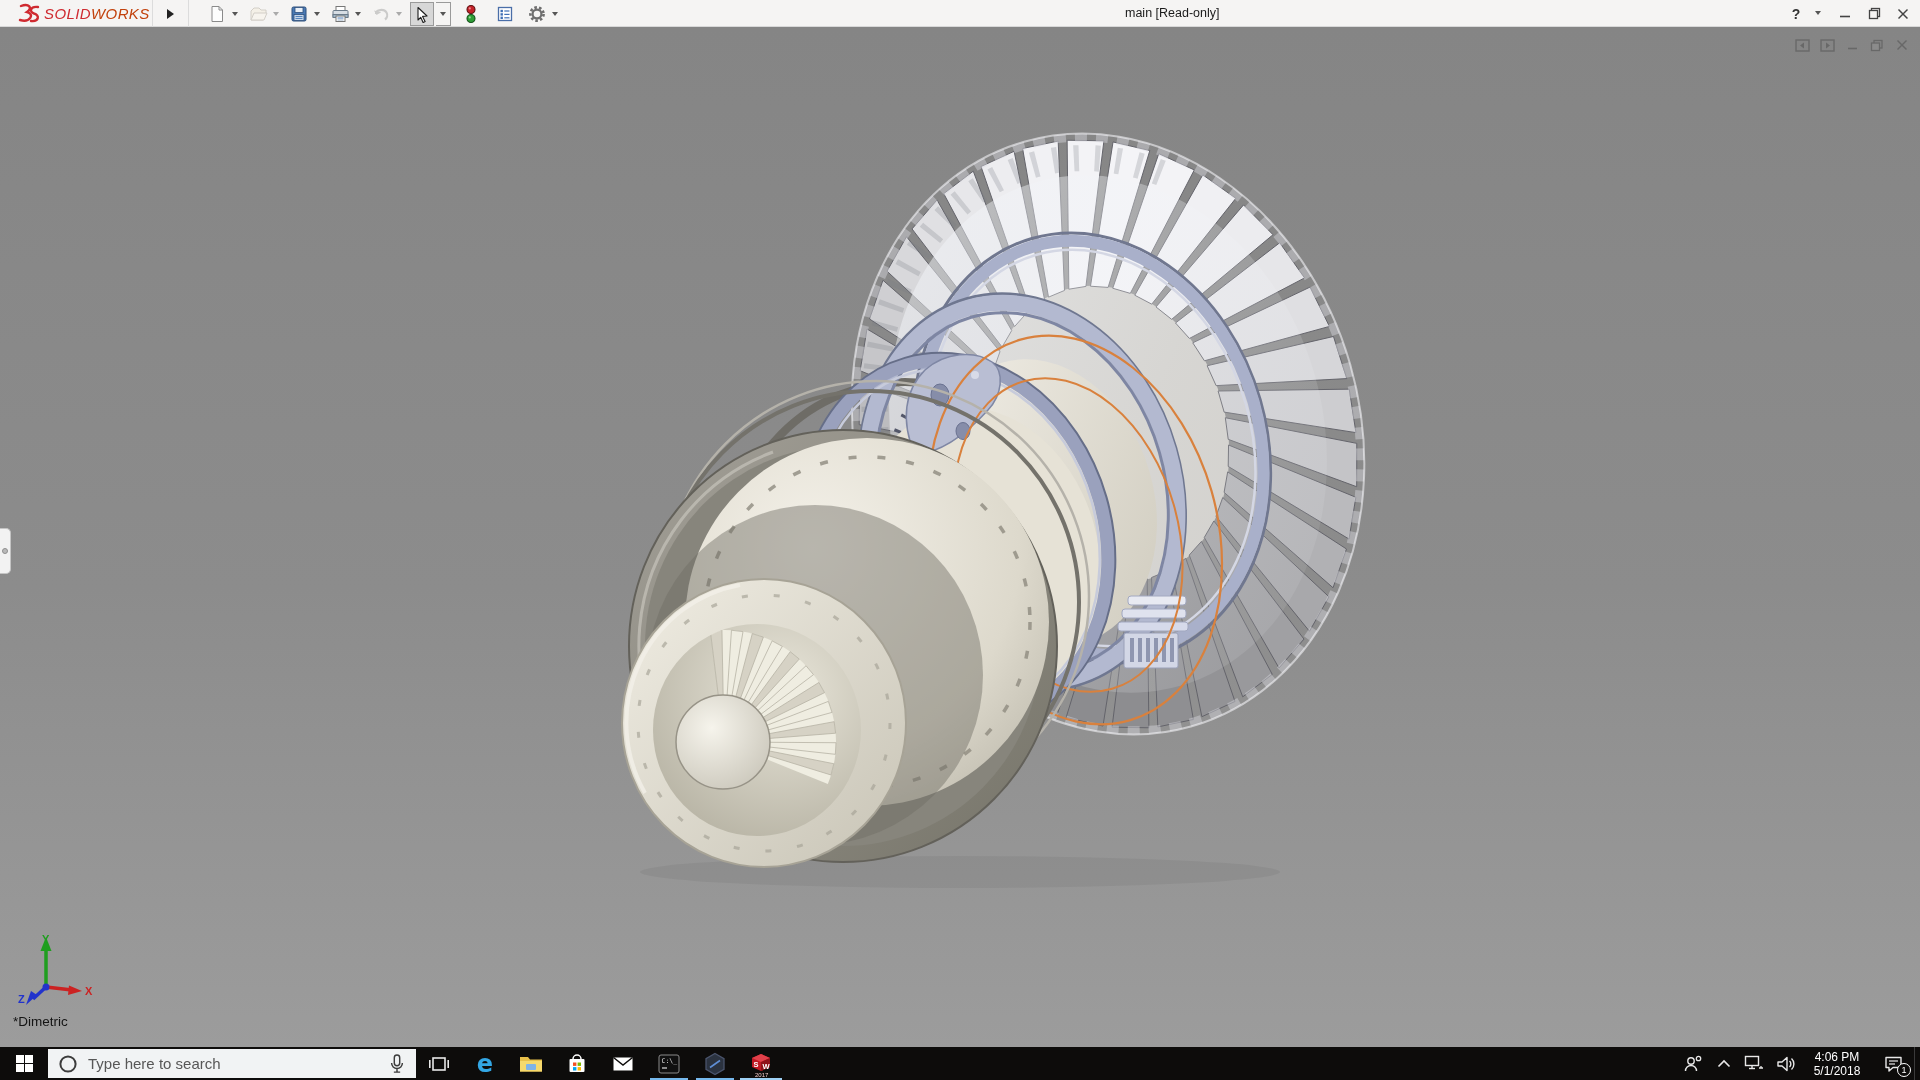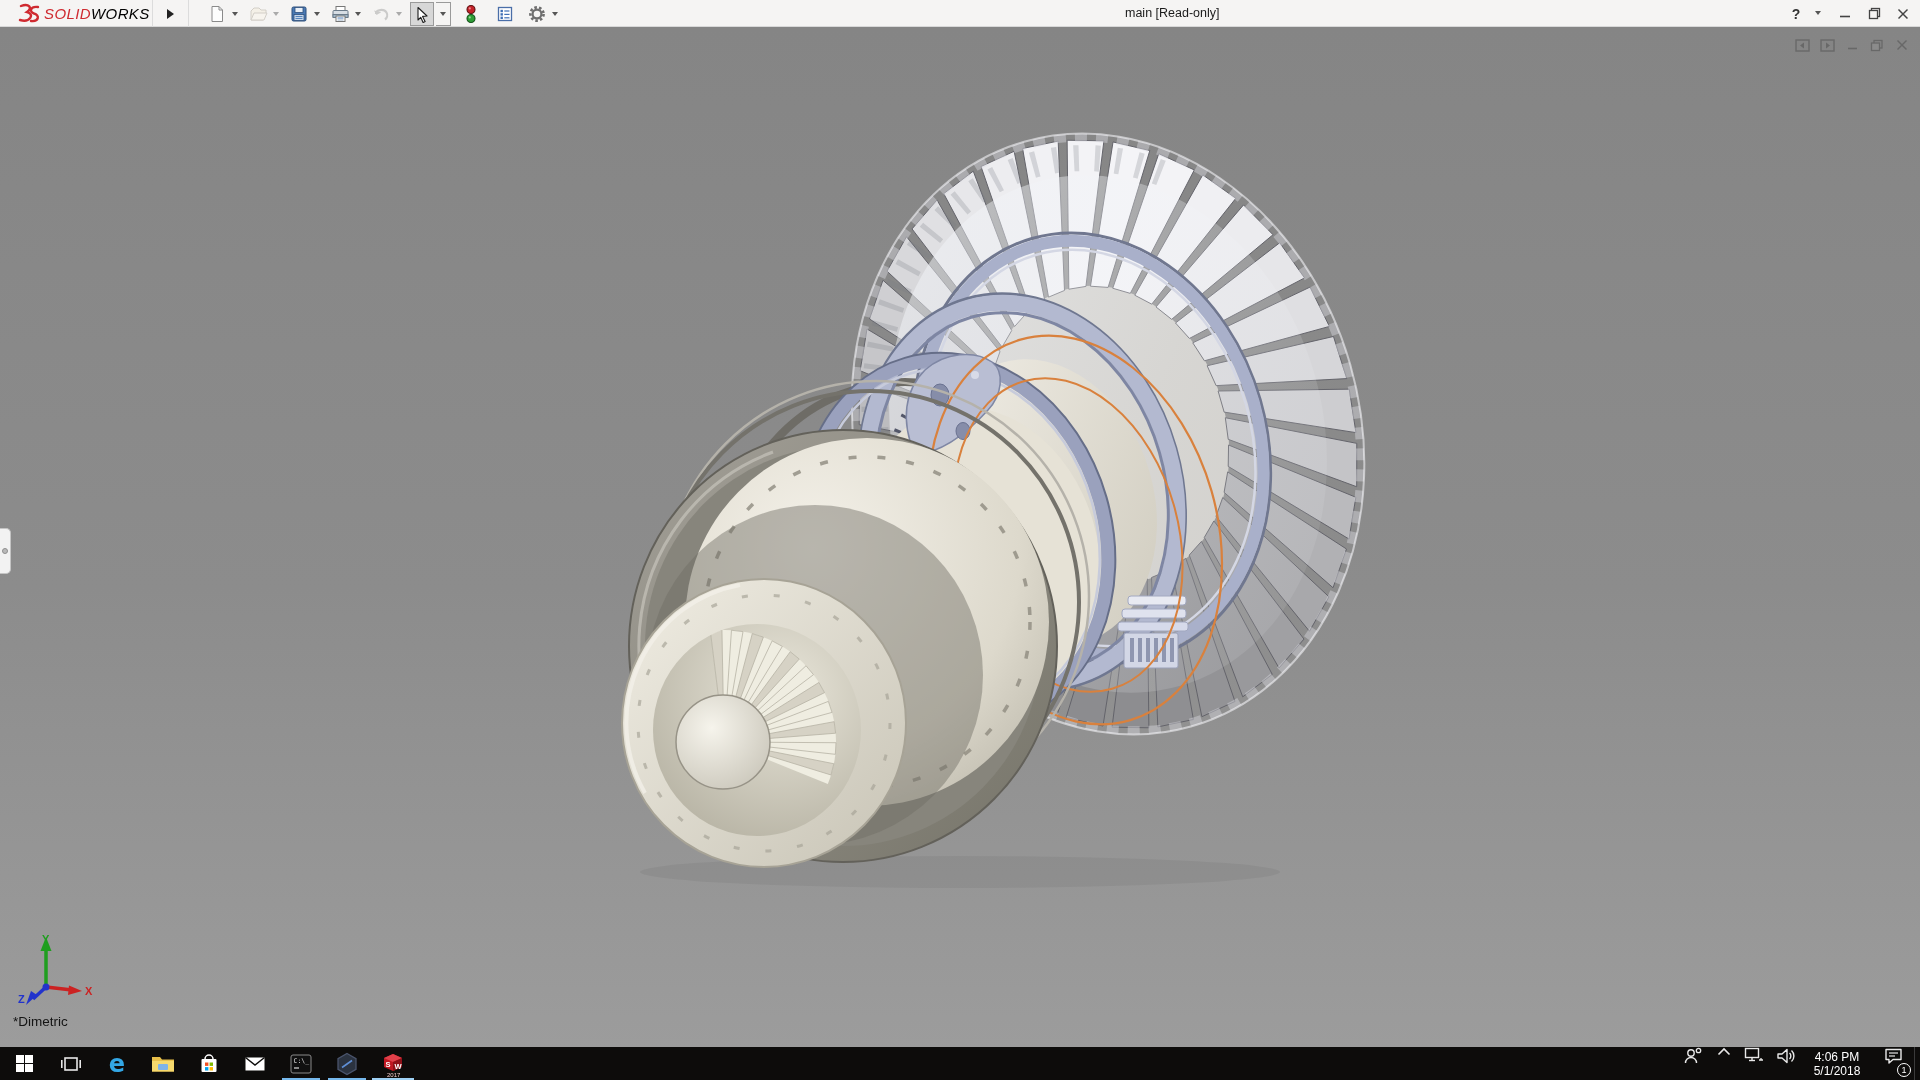--- a/index.html
+++ b/index.html
@@ -6,21 +6,21 @@
   html,body { width:1920px; height:1080px; overflow:hidden;
     font-family:"Liberation Sans", sans-serif; background:#8a8a8a; }
 
   
   .titlebar { position:absolute; left:0; top:0; width:1920px; height:27px;
     background:#f5f4f3; border-bottom:1px solid #d8d8d8; z-index:50; }
   .logo { position:absolute; left:6px; top:0; height:27px; display:flex;
     align-items:center; gap:4px; padding:0 8px; }
   .brand { font-size:15px; letter-spacing:.4px; font-style:italic; }
   .brand .b1 { font-weight:400; color:#cf2a30; }
-  .brand .b2 { font-weight:400; color:#000000; }
+  .brand .b2 { font-weight:400; color:#c2410c; }
   .tb-sep { position:absolute; top:0; width:1px; height:27px; background:#dcdcdc; }
   .flyout-btn { position:absolute; left:160px; top:2px; width:20px; height:23px;
     display:flex; align-items:center; justify-content:center; cursor:pointer; }
   .flyout-tri { width:0; height:0; border-left:7px solid #222;
     border-top:5px solid transparent; border-bottom:5px solid transparent; }
   .toolbar { position:absolute; left:205px; top:0; height:27px; display:flex;
     align-items:center; gap:2px; }
   .tbtn { width:24px; height:24px; display:flex; align-items:center;
     justify-content:center; border:1px solid transparent; }
   .tbtn.pressed { background:#d7d7d7; border:1px solid #9a9a9a; }
@@ -61,21 +61,21 @@
   .tkbtn { width:46px; display:flex; align-items:center; justify-content:center;
     position:relative; cursor:pointer; flex:none; }
   .tkbtn.start { width:48px; }
   .tkbtn.running::after { content:""; position:absolute; left:4px; right:4px;
     bottom:0; height:2.5px; background:#76b9ed; }
   .tkbtn.active-app::after { background:#9ed1f5; left:2px; right:2px; }
   .searchbox { width:368px; margin:2px 0; background:#f1f3f4; display:flex;
     align-items:center; gap:10px; padding:0 10px; flex:none; cursor:text; }
   .searchbox span { font-size:15px; color:#575757; flex:1; white-space:nowrap; }
   .tray { margin-left:auto; display:flex; align-items:stretch; }
-  .trbtn { display:flex; justify-content:center;
+  .trbtn { display:flex; align-items:center; justify-content:center;
     position:relative; cursor:pointer; }
   .clock { width:70px; flex-direction:column; color:#fff; font-size:12px;
     line-height:14px; text-align:center; }
   .badge { position:absolute; right:3px; bottom:3px; width:14px; height:14px;
     border-radius:50%; background:#0d0c0b; border:1px solid #fff; color:#fff;
     font-size:9px; display:flex; align-items:center; justify-content:center; }
   .show-desktop { width:6px; border-left:1px solid #3a3a3a; cursor:pointer; }
   .edge-e { font-family:"DejaVu Sans", sans-serif; font-weight:700;
     font-size:24px; color:#33a7e5; line-height:1; }
   .cmd-txt { font-family:"DejaVu Sans Mono", monospace; font-size:6.5px;
@@ -425,20 +425,30 @@
 
 <div class="taskbar">
   <div class="tkbtn start">
     <svg width="17" height="17" viewBox="0 0 17 17">
       <rect x="0" y="0" width="8" height="8" fill="#fff"></rect>
         <rect x="9" y="0" width="8" height="8" fill="#fff"></rect>
       <rect x="0" y="9" width="8" height="8" fill="#fff"></rect>
         <rect x="9" y="9" width="8" height="8" fill="#fff"></rect>
     </svg>
   </div>
+  <div class="searchbox">
+    <svg width="20" height="20" viewBox="0 0 20 20">
+      <circle cx="10" cy="10" r="7.6" fill="none" stroke="#3c3c3c" stroke-width="2"></circle>
+    </svg>
+    <span>Type here to search</span>
+    <svg width="18" height="20" viewBox="0 0 20 22">
+      <path d="M7,4 a3,3 0 0 1 6,0 v6 a3,3 0 0 1 -6,0 z" fill="none" stroke="#3c3c3c" stroke-width="1.6"></path>
+      <path d="M4,10 a6,6 0 0 0 12,0 M10,16 v4 M6.5,20 h7" fill="none" stroke="#3c3c3c" stroke-width="1.6"></path>
+    </svg>
+  </div>
   <div class="tkbtn">
     <svg width="20" height="18" viewBox="0 0 20 18">
       <rect x="4" y="3" width="12" height="12" fill="none" stroke="#e8e8e8" stroke-width="1.6"></rect>
       <line x1="0.8" y1="5" x2="0.8" y2="13" stroke="#e8e8e8" stroke-width="1.6"></line>
       <line x1="19.2" y1="5" x2="19.2" y2="13" stroke="#e8e8e8" stroke-width="1.6"></line>
     </svg>
   </div>
   <div class="tkbtn">
     <span class="edge-e">e</span>
   </div>

